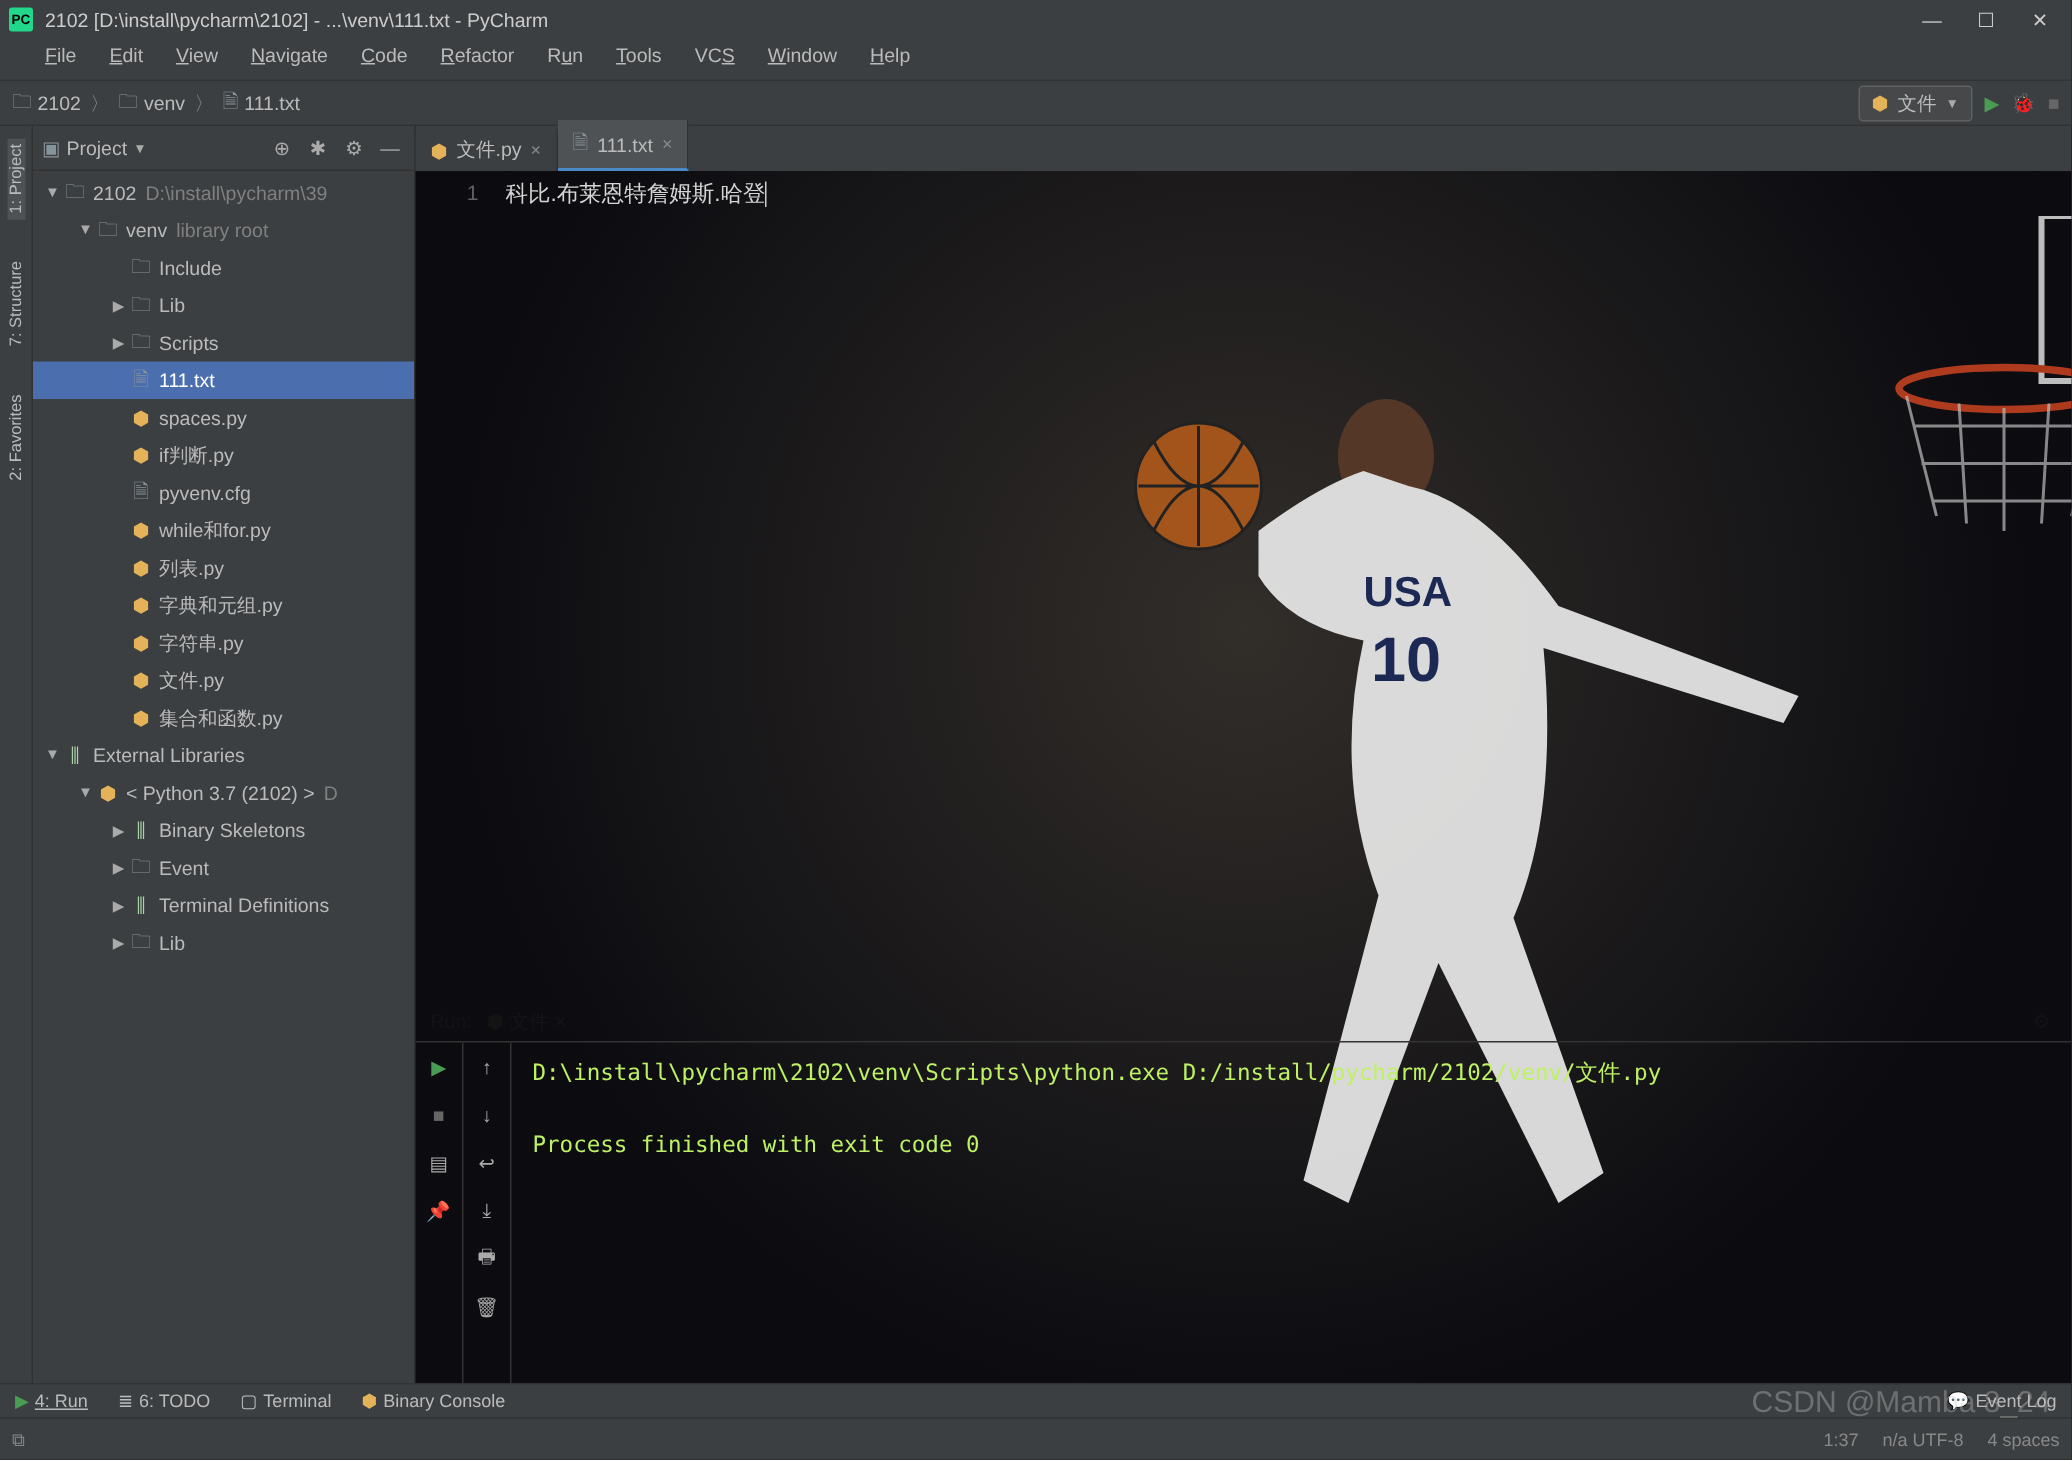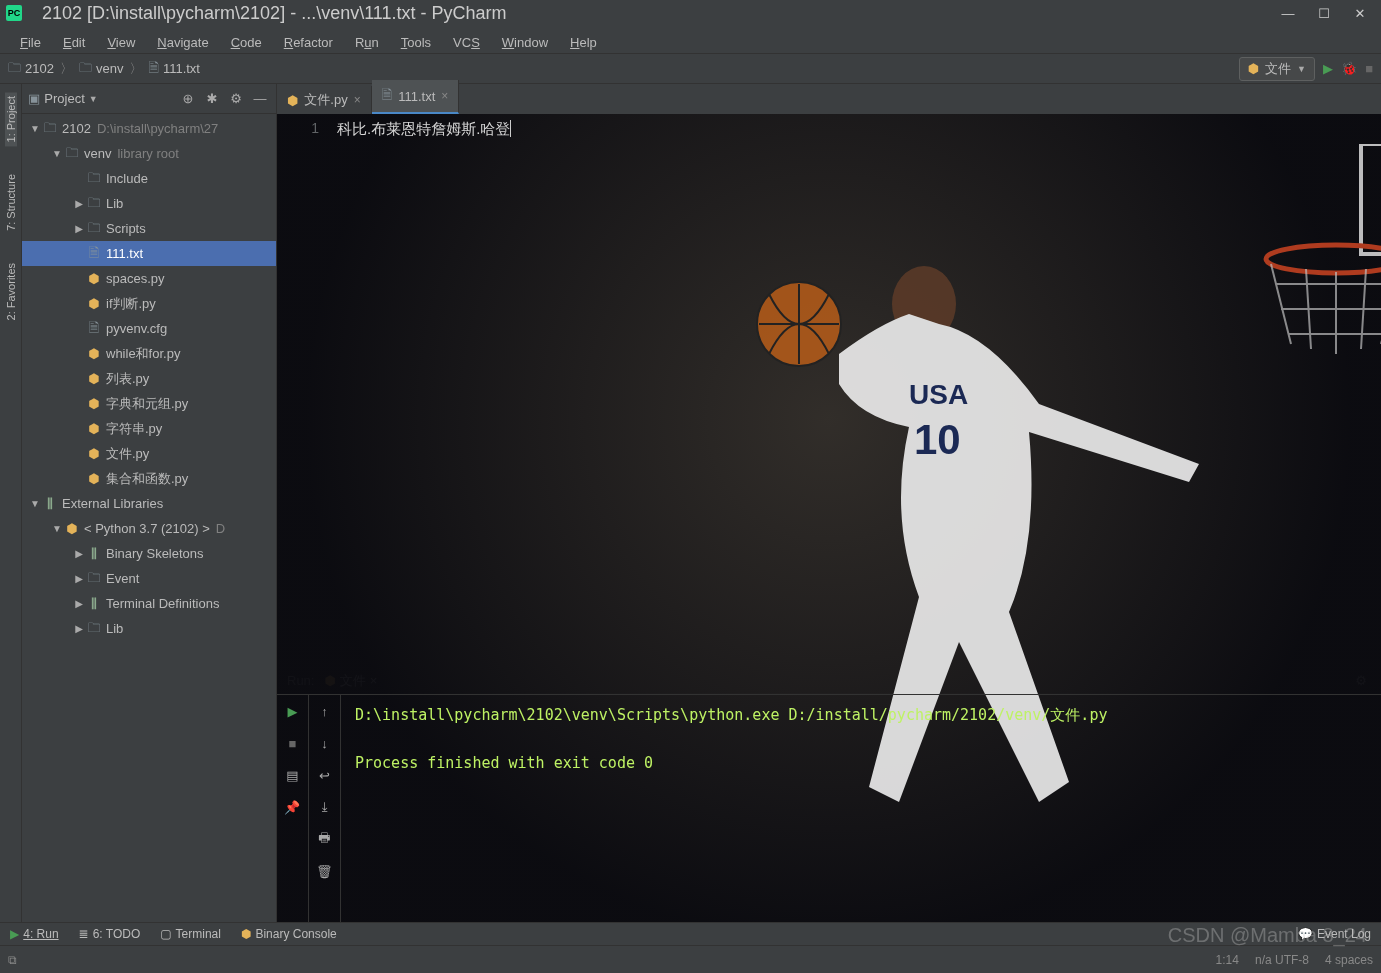--- a/index.html
+++ b/index.html
@@ -1,24 +1,24 @@
 <!DOCTYPE html>
 <html><head>
 <meta charset="utf-8">
 <style>
 * { margin: 0; padding: 0; box-sizing: border-box; font-family: "Segoe UI", sans-serif; }
 body { background: #2b2b2b; color: #bbbbbb; width: 1381px; height: 973px; overflow: hidden; font-size: 13px; }
 
-.titlebar { height: 26px; background: #3c3f41; display: flex; align-items: center; padding: 0 6px; color: #ccc; gap: 12px; }
+.titlebar { height: 26px; background: #3c3f41; display: flex; align-items: center; padding: 0 6px; color: #ccc; }
 .titlebar .pc-icon { width: 16px; height: 16px; background: #21d789; border-radius: 2px; margin-right: 8px; display: flex; align-items: center; justify-content: center; font-size: 9px; color: #000; font-weight: bold; }
-.titlebar .title-txt { flex: 1; font-size: 18px; }
+.titlebar .title-txt { flex: 1; font-size: 13px; }
 .win-btns { display: flex; gap: 22px; padding-right: 8px; }
 .win-btn { width: 14px; height: 14px; display: flex; align-items: center; justify-content: center; cursor: pointer; }
 
-.menubar { height: 28px; background: #3c3f41; display: flex; align-items: flex-end; padding: 0 10px; gap: 2px; border-bottom: 1px solid #323232; }
+.menubar { height: 28px; background: #3c3f41; display: flex; align-items: flex-start; padding: 0 20px; gap: 2px; border-bottom: 1px solid #323232; }
 .menu-item { padding: 3px 10px; cursor: pointer; color: #bbbbbb; }
 .mnemonic { text-decoration: underline; }
 
 .navbar { height: 30px; background: #3c3f41; display: flex; align-items: center; padding: 0 8px; border-bottom: 1px solid #323232; }
 .breadcrumbs { display: flex; align-items: center; gap: 6px; flex: 1; }
 .crumb { display: flex; align-items: center; gap: 4px; cursor: pointer; }
 .crumb-sep { color: #888; }
 .nav-right { display: flex; align-items: center; gap: 8px; }
 .config-combo { background: #464849; border: 1px solid #5e6060; padding: 2px 8px; border-radius: 3px; display: flex; align-items: center; gap: 6px; cursor: pointer; }
 .run-btn-ico { color: #499c54; }
@@ -153,21 +153,21 @@
       <div class="hdr-ico">⊕</div>
       <div class="hdr-ico">✱</div>
       <div class="hdr-ico">⚙</div>
       <div class="hdr-ico">—</div>
     </div>
     <div class="tree" id="tree">
         <div class="tree-row" style="padding-left: 6px;">
           <span class="tree-arrow">▼</span>
           <span class="tree-ico folder-ico">🗀</span>
           <span>2102</span>
-          <span class="muted">D:\install\pycharm\27</span>
+          <span class="muted">D:\install\pycharm\39</span>
         </div>
         <div class="tree-row" style="padding-left: 28px;">
           <span class="tree-arrow">▼</span>
           <span class="tree-ico folder-ico">🗀</span>
           <span>venv</span>
           <span class="muted">library root</span>
         </div>
         <div class="tree-row" style="padding-left: 50px;">
           <span class="tree-arrow"></span>
           <span class="tree-ico folder-ico">🗀</span>
@@ -354,18 +354,18 @@
   <div class="bot-spacer"></div>
   <div class="bot-item">
       <span>💬</span> 
       <span>Event Log</span>
     </div>
 </div>
 
 <div class="statusbar">
   <span>⧉</span>
   <div class="stat-spacer"></div>
-  <span class="stat-item">1:14</span>
+  <span class="stat-item">1:37</span>
   <span class="stat-item">n/a   UTF-8</span>
   <span class="stat-item">4 spaces</span>
 </div>
 
 <div class="watermark">CSDN @Mamba 8_24</div>
 
 </body></html>

